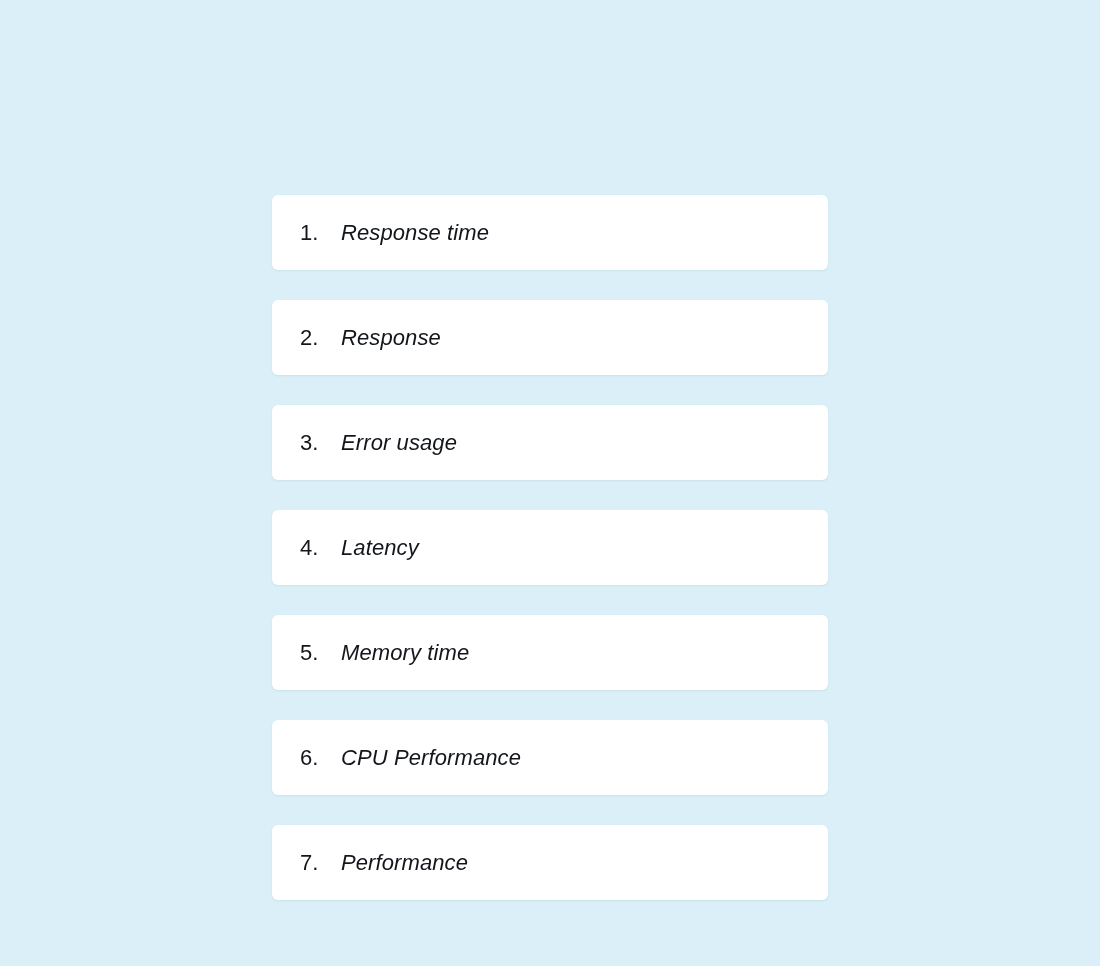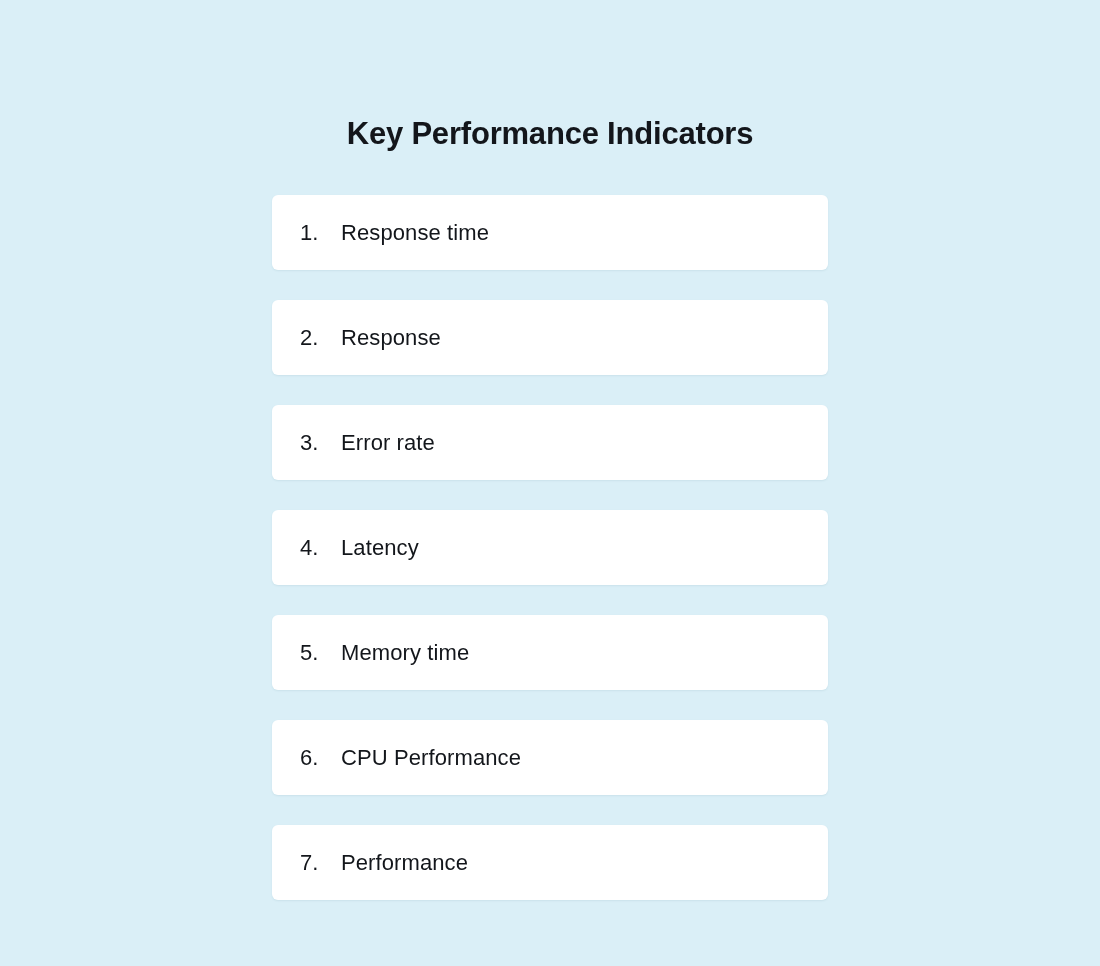--- a/index.html
+++ b/index.html
@@ -65,44 +65,44 @@
     width: 41px;
     flex: 0 0 41px;
     line-height: 28px;
   }
 
   .kpi-label {
     font-size: 22px;
     color: #13161b;
     line-height: 28px;
     letter-spacing: 0.1px;
+    font-style: italic;
   }
 </style>
 </head>
 <body>
 
 <div class="page">
 
-  <h1 class="page-title">Key Performance Indicators</h1>
 
   <ol class="kpi-list">
 
     <li class="kpi-item">
       <span class="kpi-number">1.</span>
       <span class="kpi-label">Response time</span>
     </li>
 
     <li class="kpi-item">
       <span class="kpi-number">2.</span>
       <span class="kpi-label">Response</span>
     </li>
 
     <li class="kpi-item">
       <span class="kpi-number">3.</span>
-      <span class="kpi-label">Error rate</span>
+      <span class="kpi-label">Error usage</span>
     </li>
 
     <li class="kpi-item">
       <span class="kpi-number">4.</span>
       <span class="kpi-label">Latency</span>
     </li>
 
     <li class="kpi-item">
       <span class="kpi-number">5.</span>
       <span class="kpi-label">Memory time</span>

